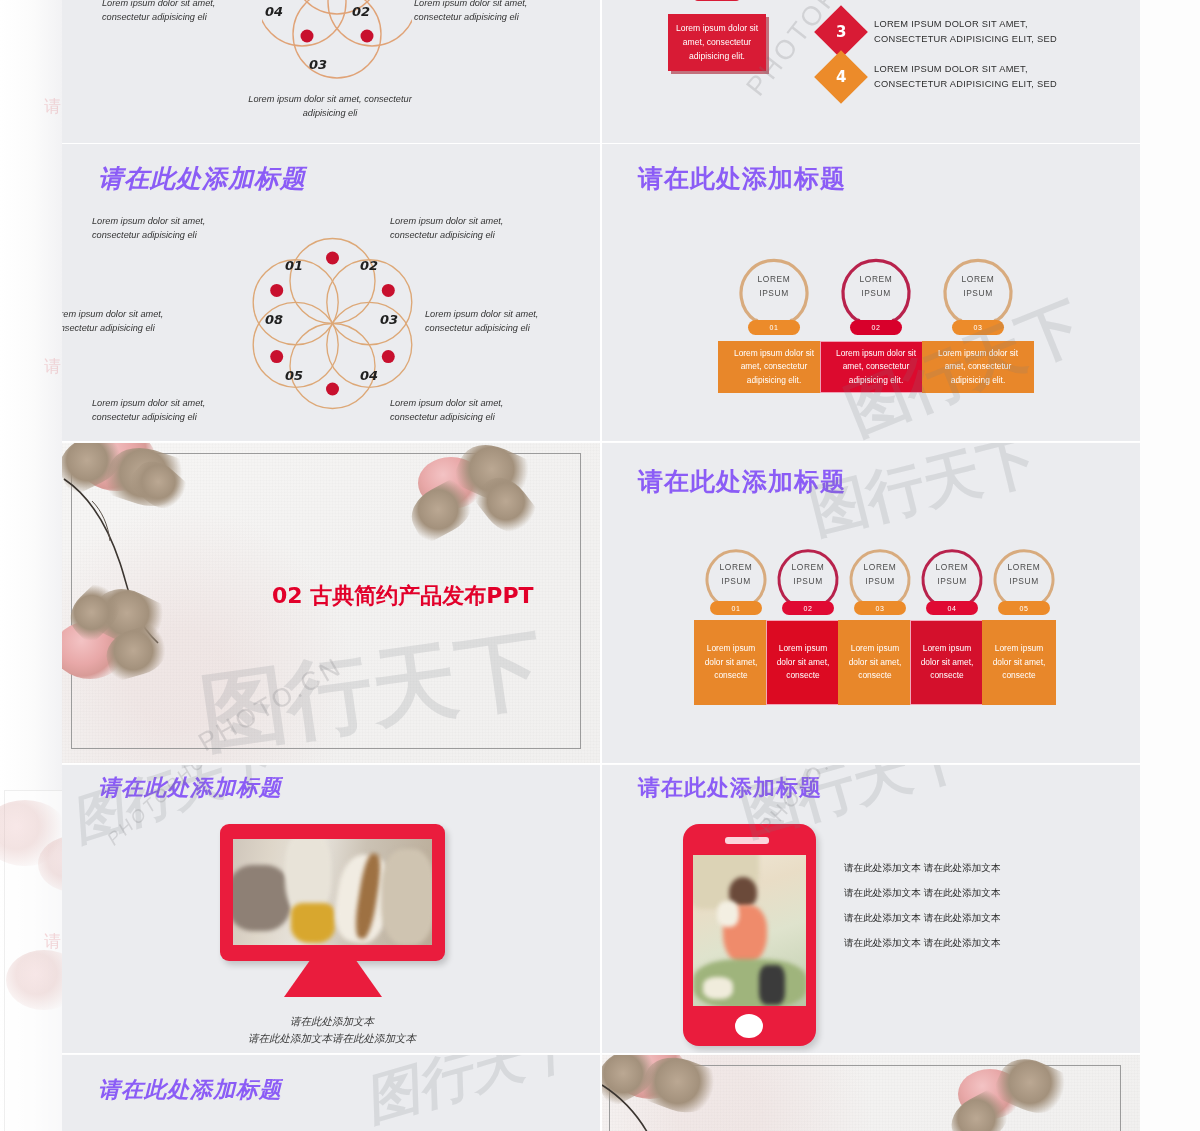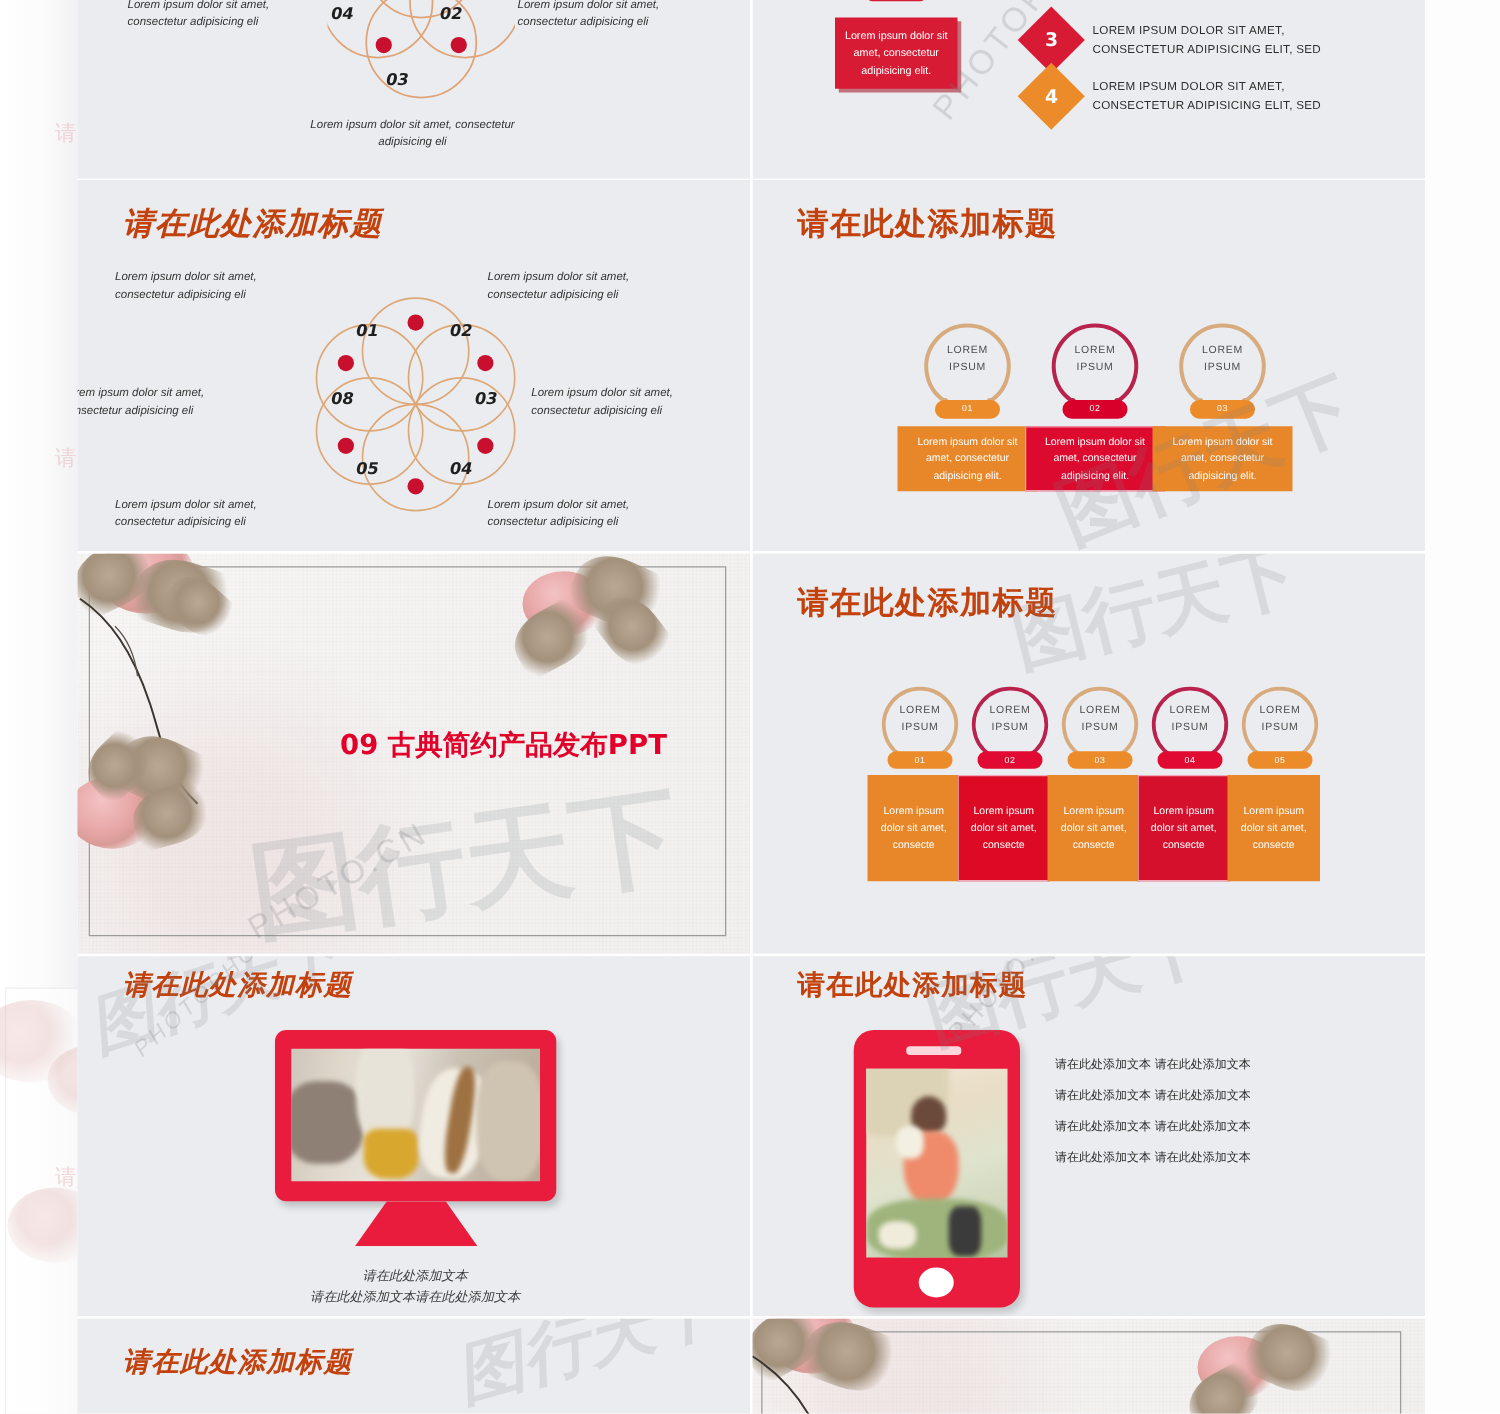--- a/index.html
+++ b/index.html
@@ -48,21 +48,21 @@
   }
   .col-divider {
     position:absolute; top:0; width:2px; background:#ffffff;
   }
 
   
   .slide-title {
     position: absolute;
     font-family: "DejaVu Sans", sans-serif;
     font-weight: 700;
-    color: #c2410c;
+    color: #8b5cf6;
     letter-spacing: 1px;
     white-space: nowrap;
   }
 
   
   .lorem {
     position:absolute;
     font-size: 9.2px;
     line-height: 1.55;
     color: #333;
@@ -391,21 +391,21 @@
           <path d="M120 26 L 134 -34"></path>
         <path d="M144 30 L 150 -28"></path>
       </g>
       <g fill="none" stroke="#8d8066" stroke-width="0.8">
         <rect x="24" y="-4" width="8" height="8" transform="rotate(-44 28 0)"></rect>
         <rect x="66" y="6" width="8" height="8" transform="rotate(-30 70 10)"></rect>
         <rect x="110" y="14" width="8" height="8" transform="rotate(-14 114 18)"></rect>
       </g>
     </svg>
 
-    <div class="title-text" style="left:210px; top:138px; font-size:22px;">09 古典简约产品发布PPT</div>
+    <div class="title-text" style="left:210px; top:138px; font-size:22px;">02 古典简约产品发布PPT</div>
 
     <div class="wm-big" style="left:138px; top:190px; font-size:86px; transform:rotate(-8deg);">图行天下</div>
     <div class="wm" style="left:128px; top:246px; font-size:26px; transform:rotate(-30deg);">PHOTO.CN</div>
   </div>
 
   <div class="slide right" style="top:443px; height:320px;">
     <div class="slide-title" style="left:36px; top:22px; font-size:25px;">请在此处添加标题</div>
 
     <div class="ring-unit" style="left:96px; top:98px; width:76px; height:70px;">
       <svg width="76" height="70" viewBox="0 0 76 70">
@@ -505,21 +505,21 @@
         <div class="mon-blob" style="left:36px; top:22px; width:28px; height:30px; background:#6b4a3a; border-radius:50% 50% 40% 40%;"></div>
         <div class="mon-blob" style="left:30px; top:50px; width:44px; height:60px; background:#ef8b6b; border-radius:40% 40% 50% 50%;"></div>
         <div class="mon-blob" style="left:24px; top:46px; width:22px; height:26px; background:#f3efe2;"></div>
         <div class="mon-blob" style="left:0px; top:104px; width:114px; height:50px; background:#9fb47c;"></div>
         <div class="mon-blob" style="left:10px; top:122px; width:30px; height:22px; background:#f0ecdc;"></div>
         <div class="mon-blob" style="left:66px; top:110px; width:26px; height:40px; background:#3b3b3b; border-radius:30%;"></div>
       </div>
       <div class="ph-home" style="left:52px; top:190px; width:28px; height:24px;"></div>
     </div>
 
-    <div class="bullets" style="left:242px; top:80px;">
+    <div class="bullets" style="left:242px; top:97px;">
       <div>请在此处添加文本 请在此处添加文本</div>
       <div>请在此处添加文本 请在此处添加文本</div>
       <div>请在此处添加文本 请在此处添加文本</div>
       <div>请在此处添加文本 请在此处添加文本</div>
     </div>
 
     <div class="wm-big" style="left:136px; top:-20px; font-size:58px; transform:rotate(-16deg);">图行天下</div>
     <div class="wm" style="left:140px; top:6px; font-size:20px; transform:rotate(-48deg);">PHOTO.CN</div>
   </div>
   <div class="row-divider" style="top:1053px;"></div>

